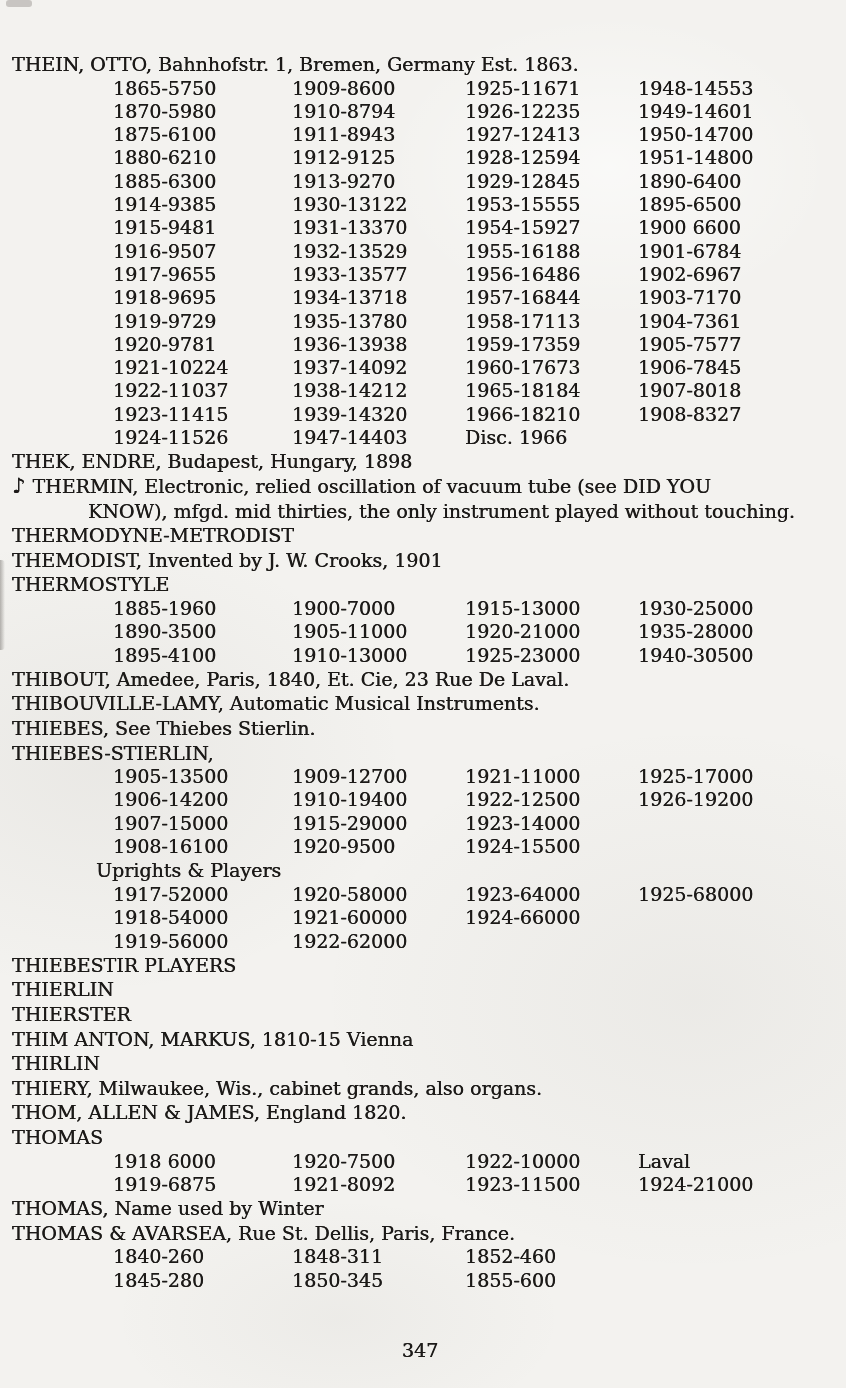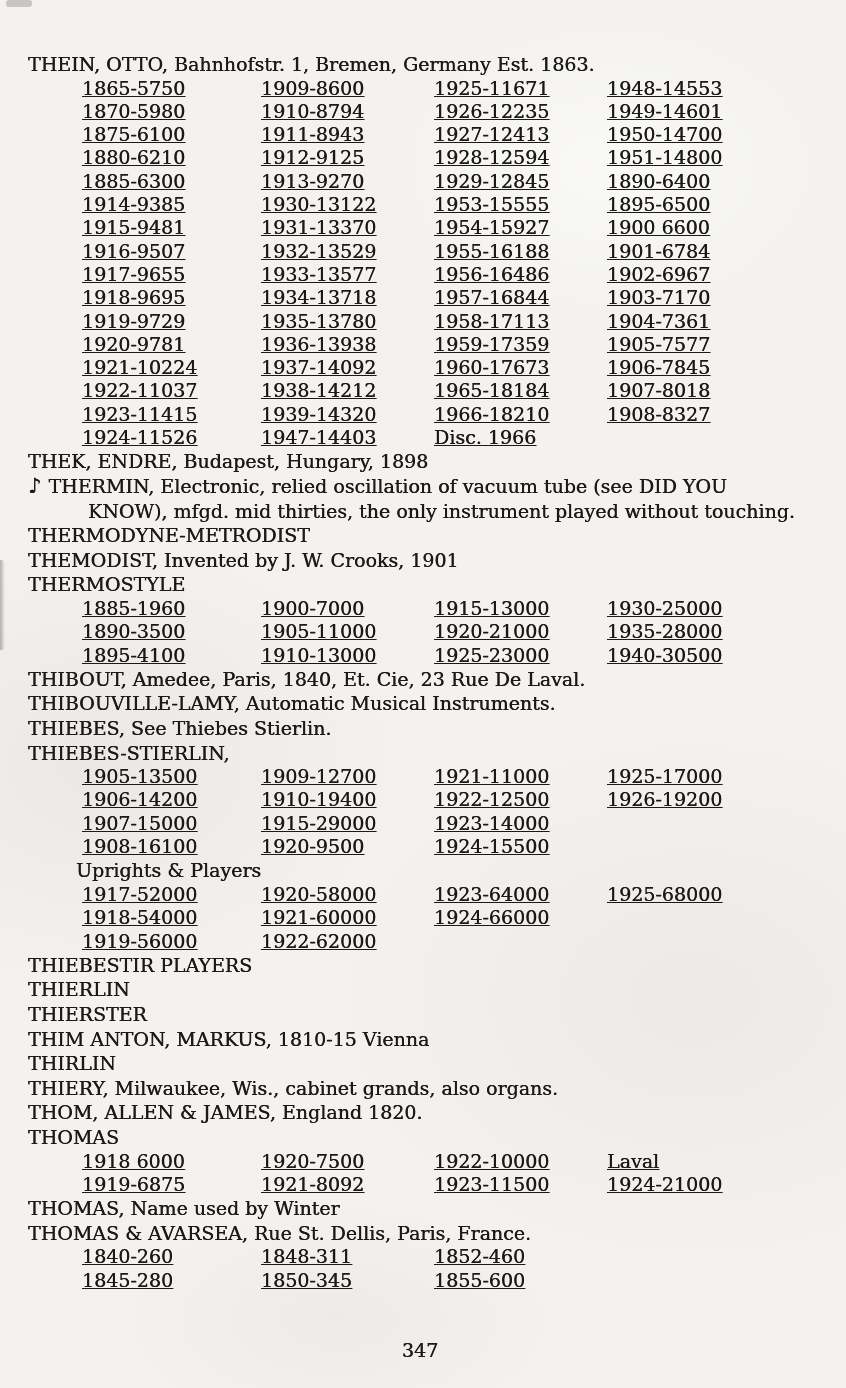--- a/index.html
+++ b/index.html
@@ -16,31 +16,30 @@
     font-size: 19px;
     text-shadow: 0.35px 0 0 currentColor;
     background:
       radial-gradient(ellipse 320px 220px at 72% 12%, rgba(255,255,255,0.55), transparent 70%),
       radial-gradient(ellipse 420px 320px at 12% 55%, rgba(110,105,95,0.07), transparent 72%),
       radial-gradient(ellipse 520px 380px at 82% 72%, rgba(110,105,95,0.06), transparent 72%),
       radial-gradient(ellipse 300px 160px at 40% 95%, rgba(110,105,95,0.05), transparent 75%),
       #f3f2ef;
   }
   .content { position: absolute; top: 52px; left: 0; width: 846px; }
-  .line { padding-left: 28px; line-height: 24.6px; white-space: pre; }
+  .line { padding-left: 12px; line-height: 24.6px; white-space: pre; }
   .cont  { padding-left: 88px; }
   .note-glyph { font-size: 21px; margin-right: 7px; }
   .serial-grid {
     display: grid;
     grid-template-columns: 179px 173px 173px auto;
-    padding-left: 82px;
-    text-decoration: underline;
+    padding-left: 113px;
   }
   .serial-cell { line-height: 23.3px; white-space: pre; }
-  .sub-label { padding-left: 76px; line-height: 24.6px; }
+  .sub-label { padding-left: 76px; line-height: 24.6px; margin-left: 20px; }
   .page-number {
     position: absolute; top: 1338px; left: 8px; width: 824px;
     text-align: center; line-height: 24px;
   }
   .smudge-left {
     position: absolute; left: 0; top: 560px; width: 5px; height: 90px;
     background: linear-gradient(to right, rgba(60,55,50,0.35), transparent);
     border-radius: 0 4px 4px 0;
   }
   .smudge-top {

